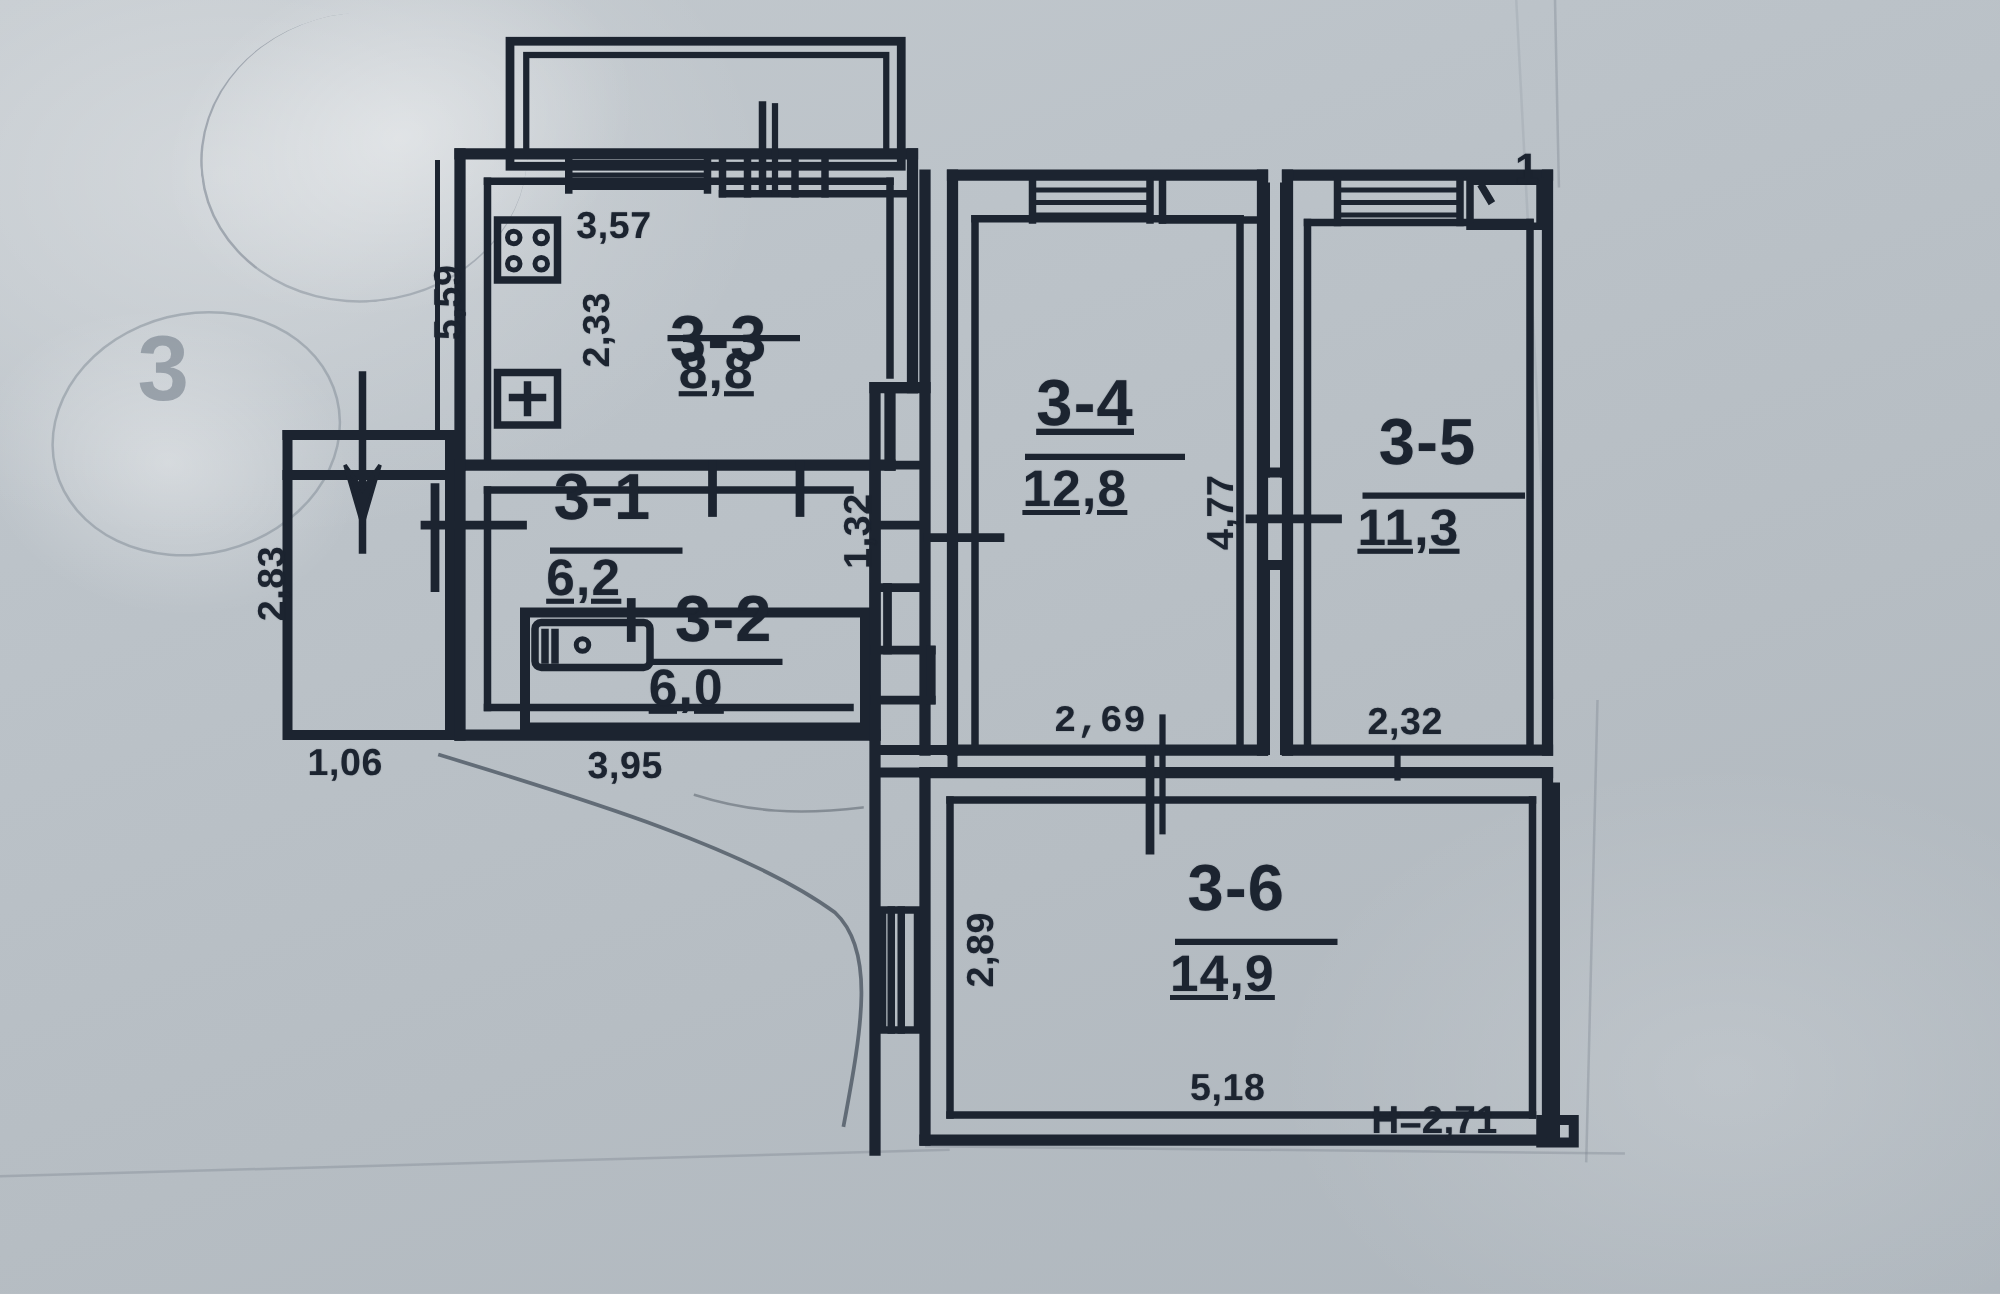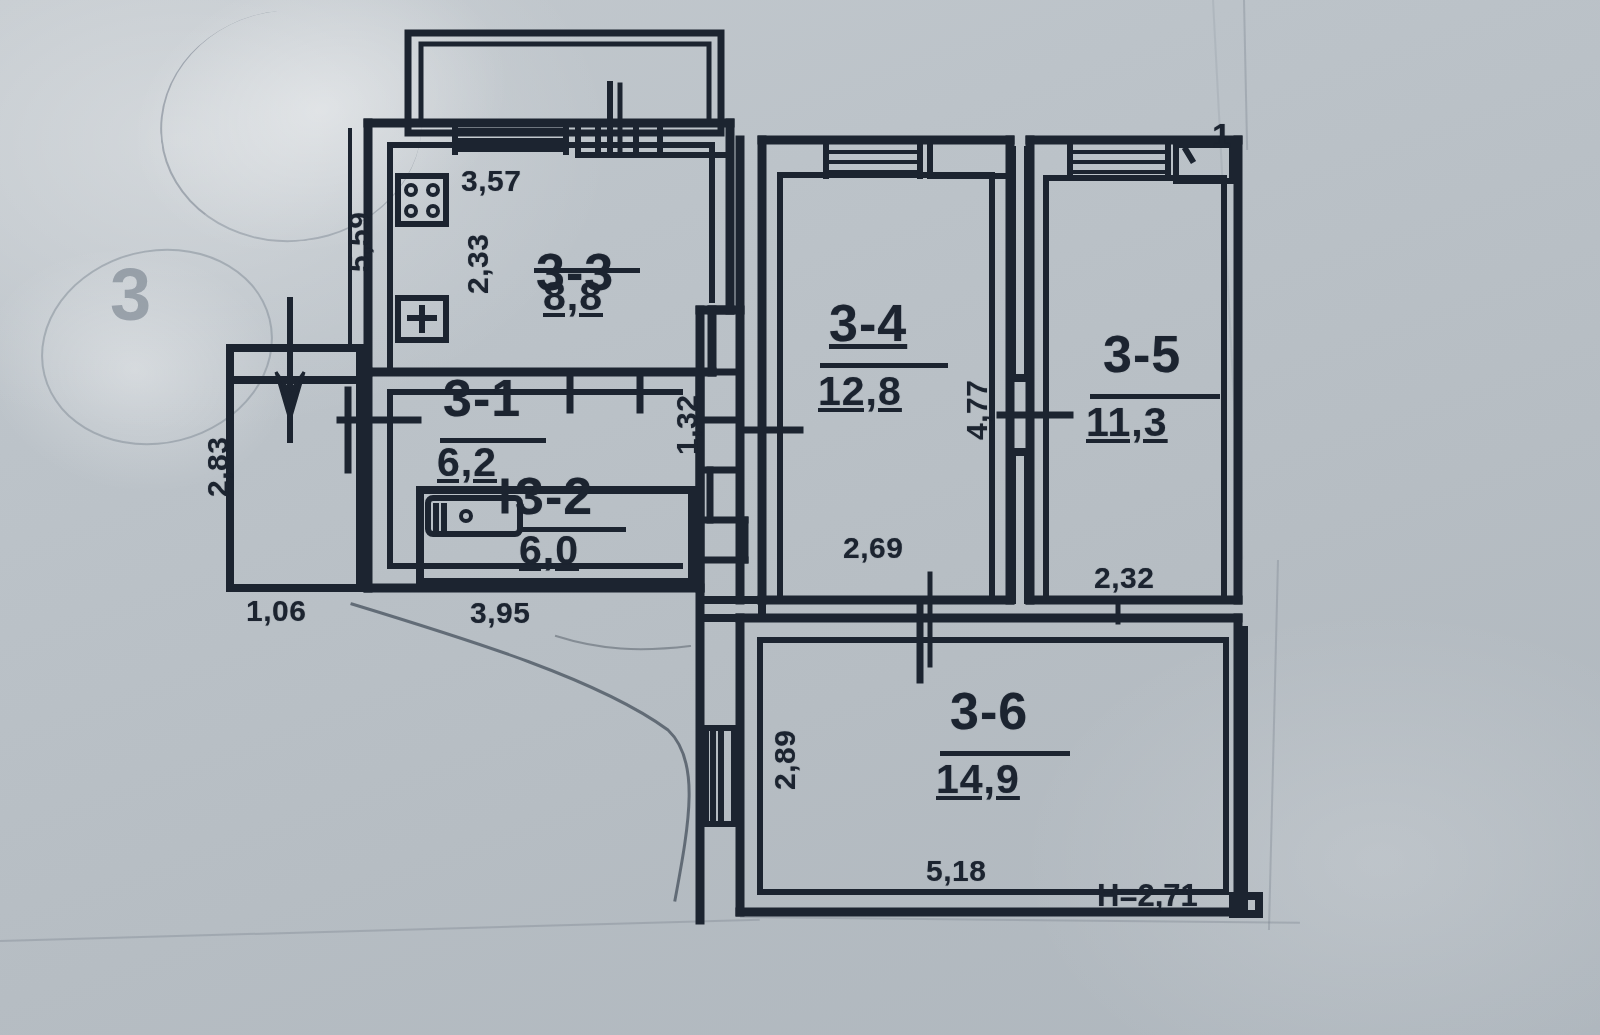--- a/index.html
+++ b/index.html
@@ -273,21 +273,21 @@
 </svg>
 
 <div class="lbl room-num" style="left:536px;top:202px;margin-top:44px;">3-3</div>
 <div class="room-rule" style="left:534px;top:268px;width:106px;"></div>
 <div class="lbl room-area" style="left:543px;top:276px;">8,8</div>
 
 <div class="lbl room-num" style="left:443px;top:372px;">3-1</div>
 <div class="room-rule" style="left:440px;top:438px;width:106px;"></div>
 <div class="lbl room-area" style="left:437px;top:442px;">6,2</div>
 
-<div class="lbl room-num" style="left:515px;top:470px;">3-2</div>
+<div class="lbl room-num" style="left:540px;top:470px;">3-2</div>
 <div class="room-rule" style="left:520px;top:527px;width:106px;"></div>
 <div class="lbl room-area" style="left:519px;top:530px;">6,0</div>
 
 <div class="lbl room-num" style="left:829px;top:297px;text-decoration:underline;">3-4</div>
 <div class="room-rule" style="left:820px;top:363px;width:128px;"></div>
 <div class="lbl room-area" style="left:818px;top:371px;">12,8</div>
 
 <div class="lbl room-num" style="left:1103px;top:328px;">3-5</div>
 <div class="room-rule" style="left:1090px;top:394px;width:130px;"></div>
 <div class="lbl room-area" style="left:1086px;top:402px;">11,3</div>
@@ -305,22 +305,22 @@
 <div class="lbl dim dim-v" style="left:203px;top:497px;transform:rotate(-90deg);">2,83</div>
 
 <div class="lbl dim" style="left:246px;top:596px;">1,06</div>
 
 <div class="lbl dim" style="left:470px;top:598px;">3,95</div>
 
 <div class="lbl dim dim-v" style="left:672px;top:455px;transform:rotate(-90deg);">1,32</div>
 
 <div class="lbl dim dim-v" style="left:962px;top:440px;transform:rotate(-90deg);">4,77</div>
 
-<div class="lbl dim" style="left:843px;top:533px;">2,69</div>
+<div class="lbl dim" style="left:843px;top:563px;font-family:Liberation Mono, monospace;">2,69</div>
 
 <div class="lbl dim" style="left:1094px;top:563px;">2,32</div>
 
 <div class="lbl dim dim-v" style="left:770px;top:790px;transform:rotate(-90deg);">2,89</div>
 
-<div class="lbl dim" style="left:926px;top:856px;">5,18</div>
+<div class="lbl dim" style="left:952px;top:856px;">5,18</div>
 
 <div class="lbl h-label" style="left:1097px;top:880px;">H=2,71</div>
 <div class="lbl mark" style="left:1212px;top:118px;font-size:34px;">1</div>
 
 </body></html>

